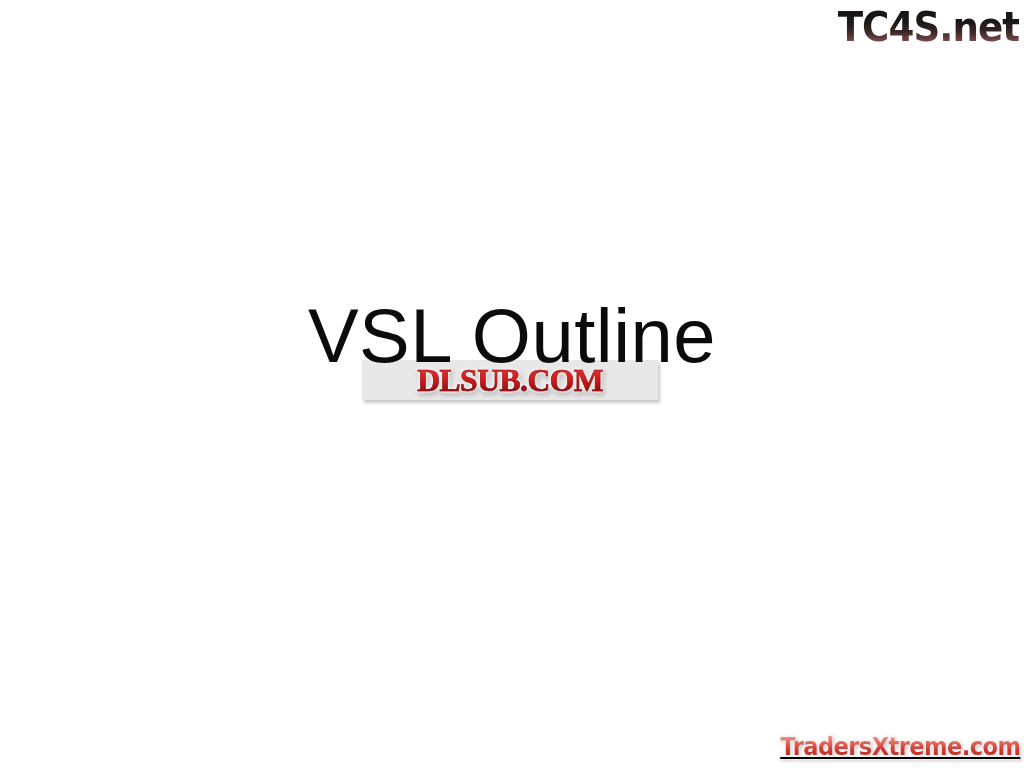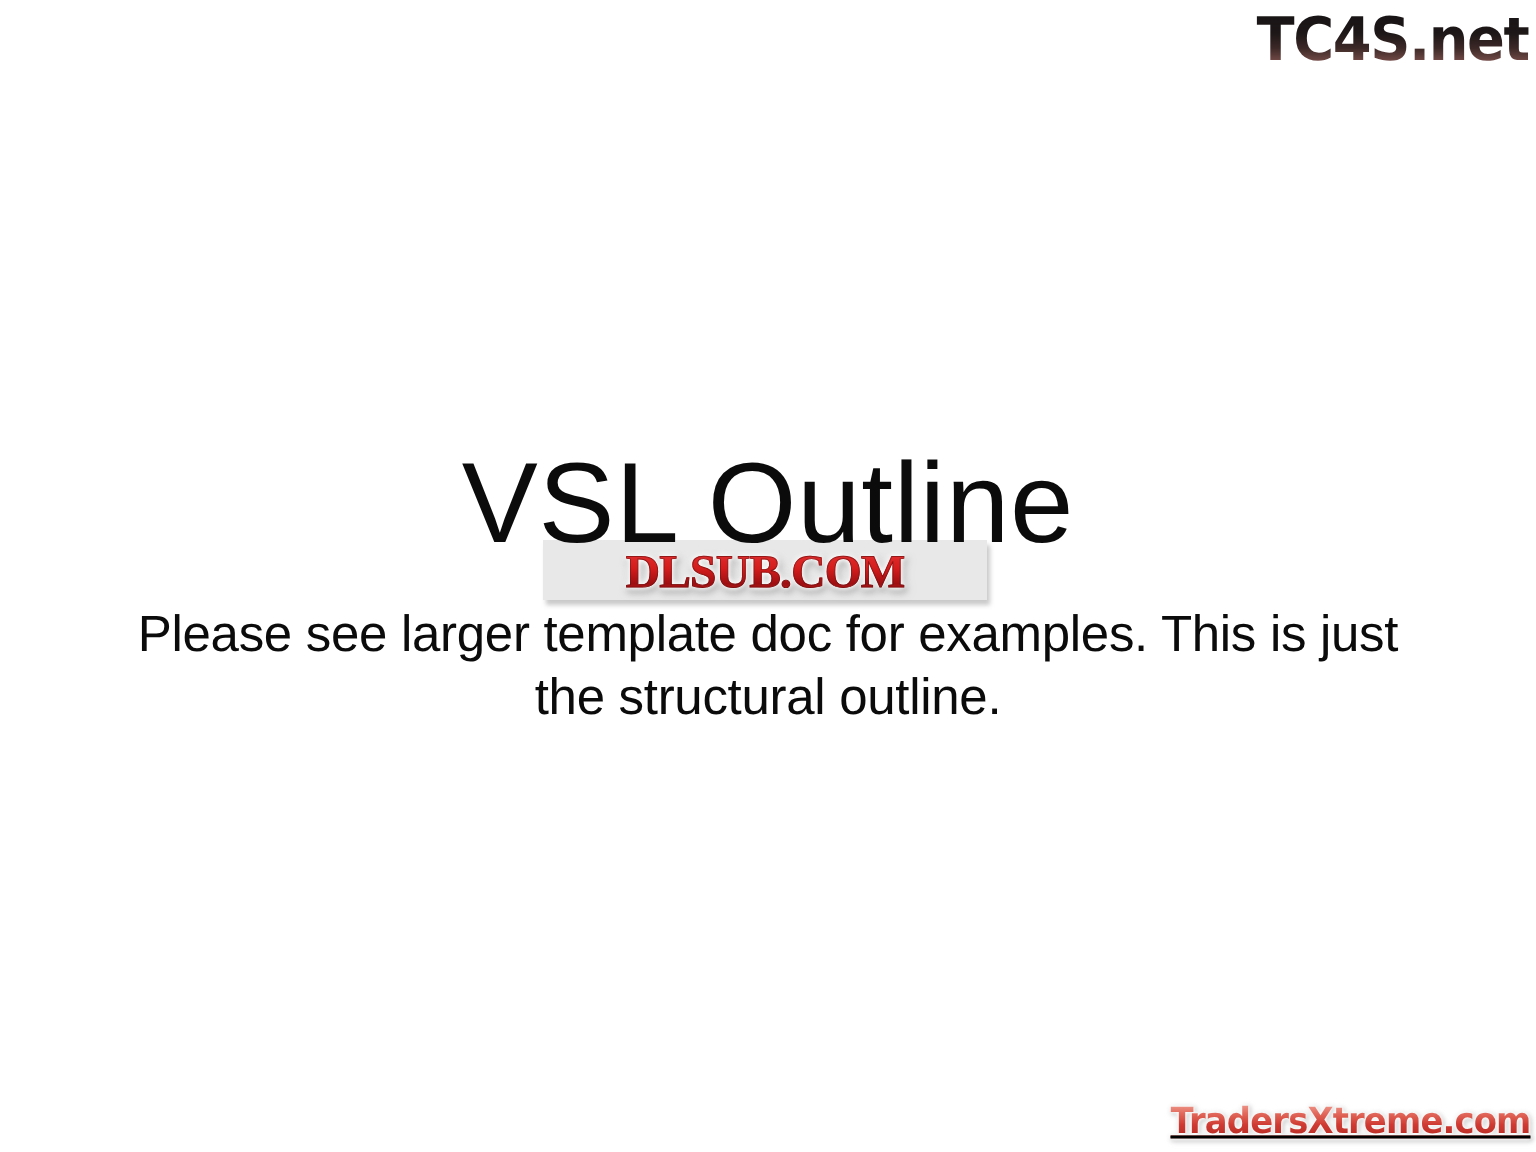--- a/index.html
+++ b/index.html
@@ -175,21 +175,18 @@
   </div>
 
   <div id="dlsub-watermark">
     <span class="wm-text">DLSUB.COM</span>
   </div>
 
   <div id="title-block">
     <h1 id="slide-title">VSL Outline</h1>
   </div>
 
-  <div id="subtitle-block">
-    <p id="slide-subtitle">Please see larger template doc for examples. This is just the structural outline.</p>
-  </div>
 
   <div id="tradersxtreme-logo">
     <span class="logo-text">TradersXtreme.com</span>
   </div>
 
 </div>
 
 </body></html>

